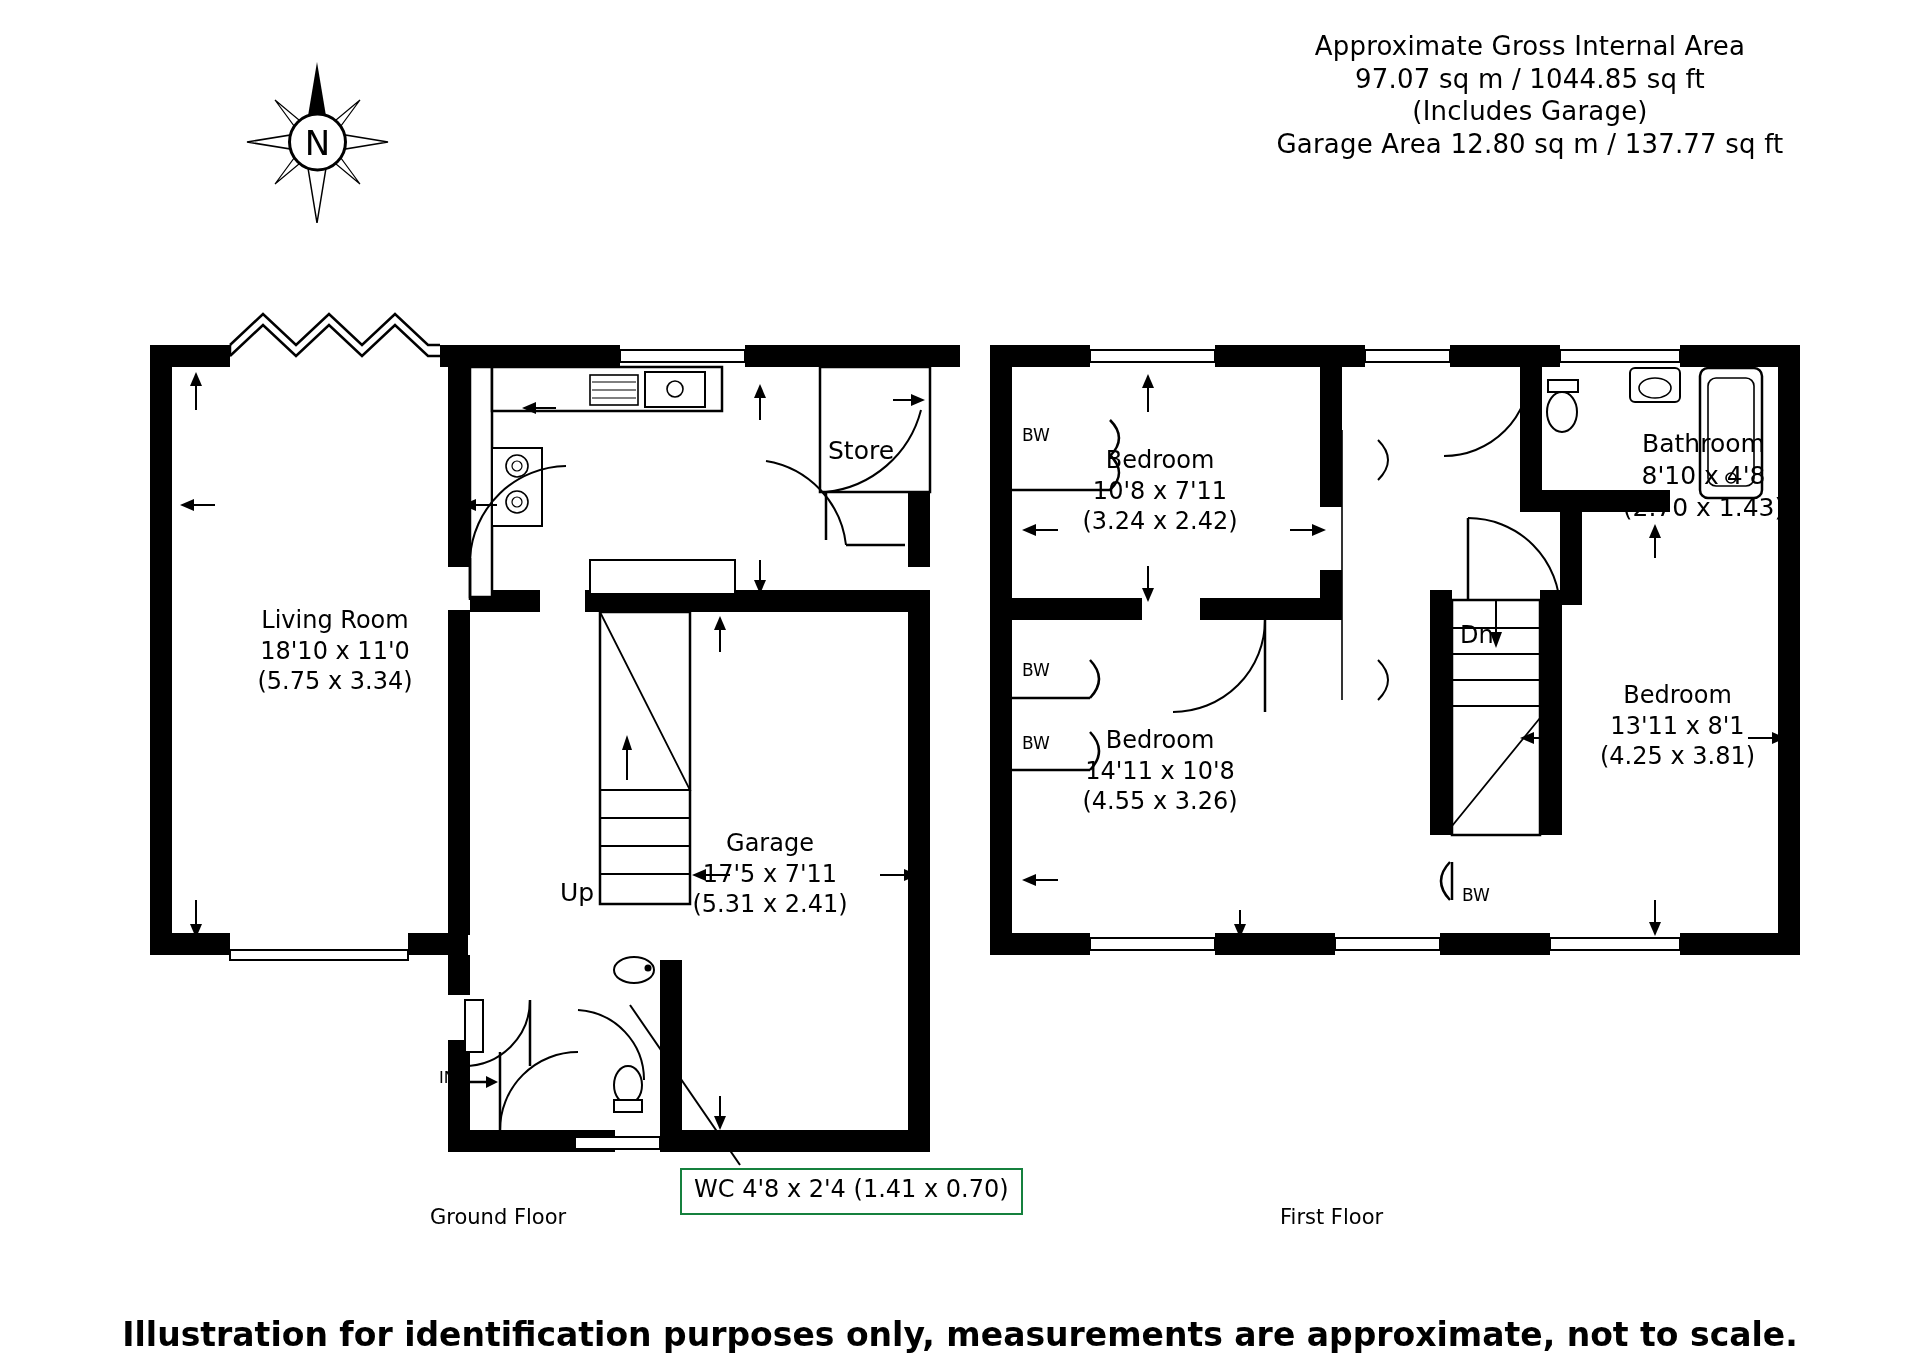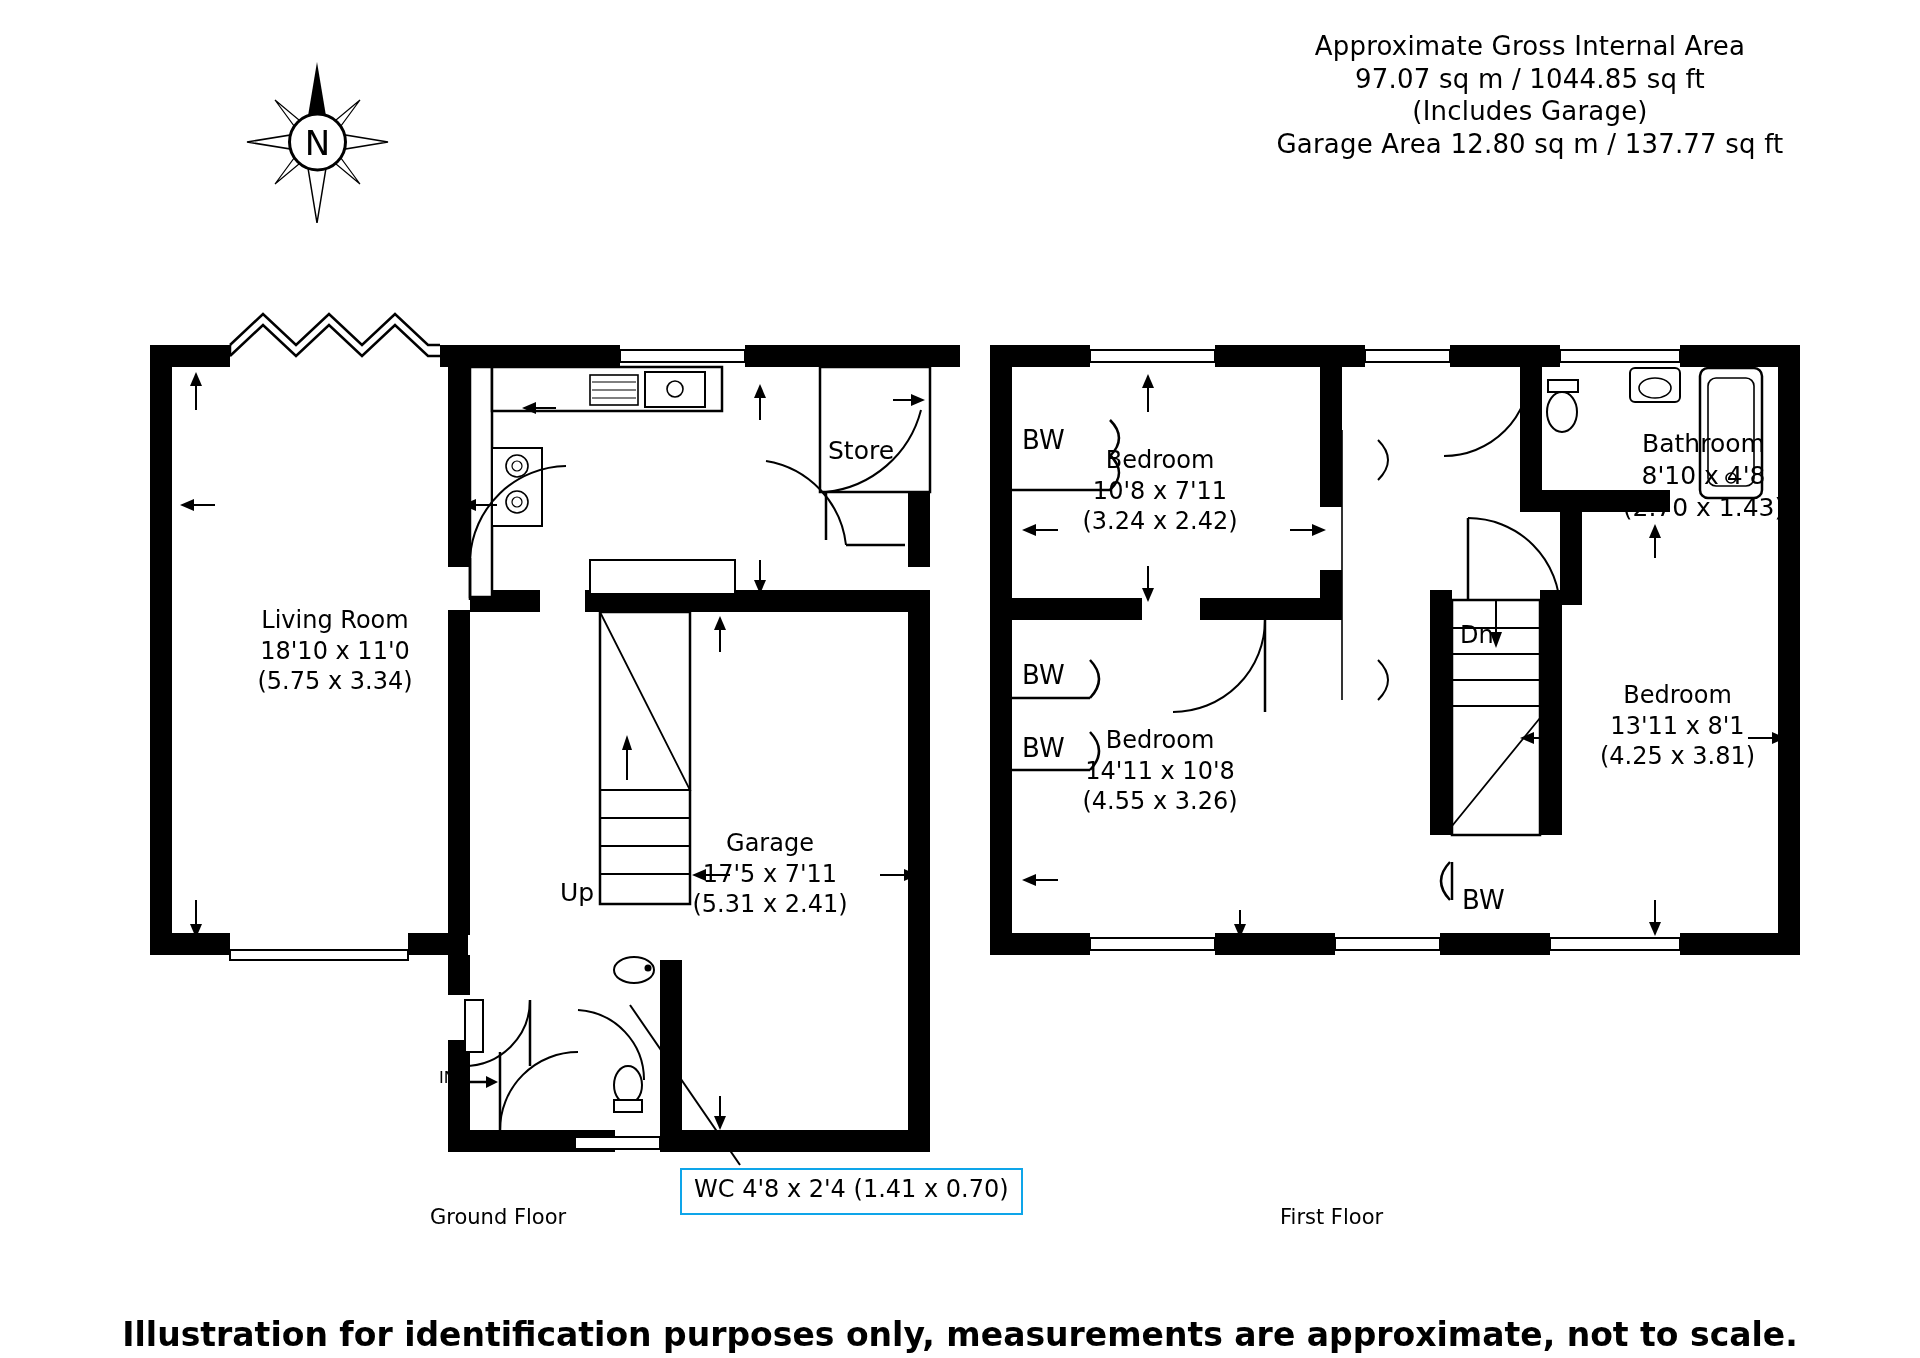--- a/index.html
+++ b/index.html
@@ -69,27 +69,27 @@
     font-size: 24px;
     line-height: 1.28;
     white-space: nowrap;
   }
   .room-label .nm { display: block; }
   .room-label .d1 { display: block; }
   .room-label .d2 { display: block; }
 
   .tiny-label {
     position: absolute;
-    font-size: 26px;
+    font-size: 17px;
     white-space: nowrap;
   }
 
   .wc-box {
     position: absolute;
-    border: 2px solid #0ea5e9;
+    border: 2px solid #15803d;
     background: #fff;
     padding: 4px 12px 8px 12px;
     text-align: center;
     font-size: 24px;
     line-height: 1.28;
     white-space: nowrap;
   }
 
   svg { position: absolute; left: 0; top: 0; }
 </style>

